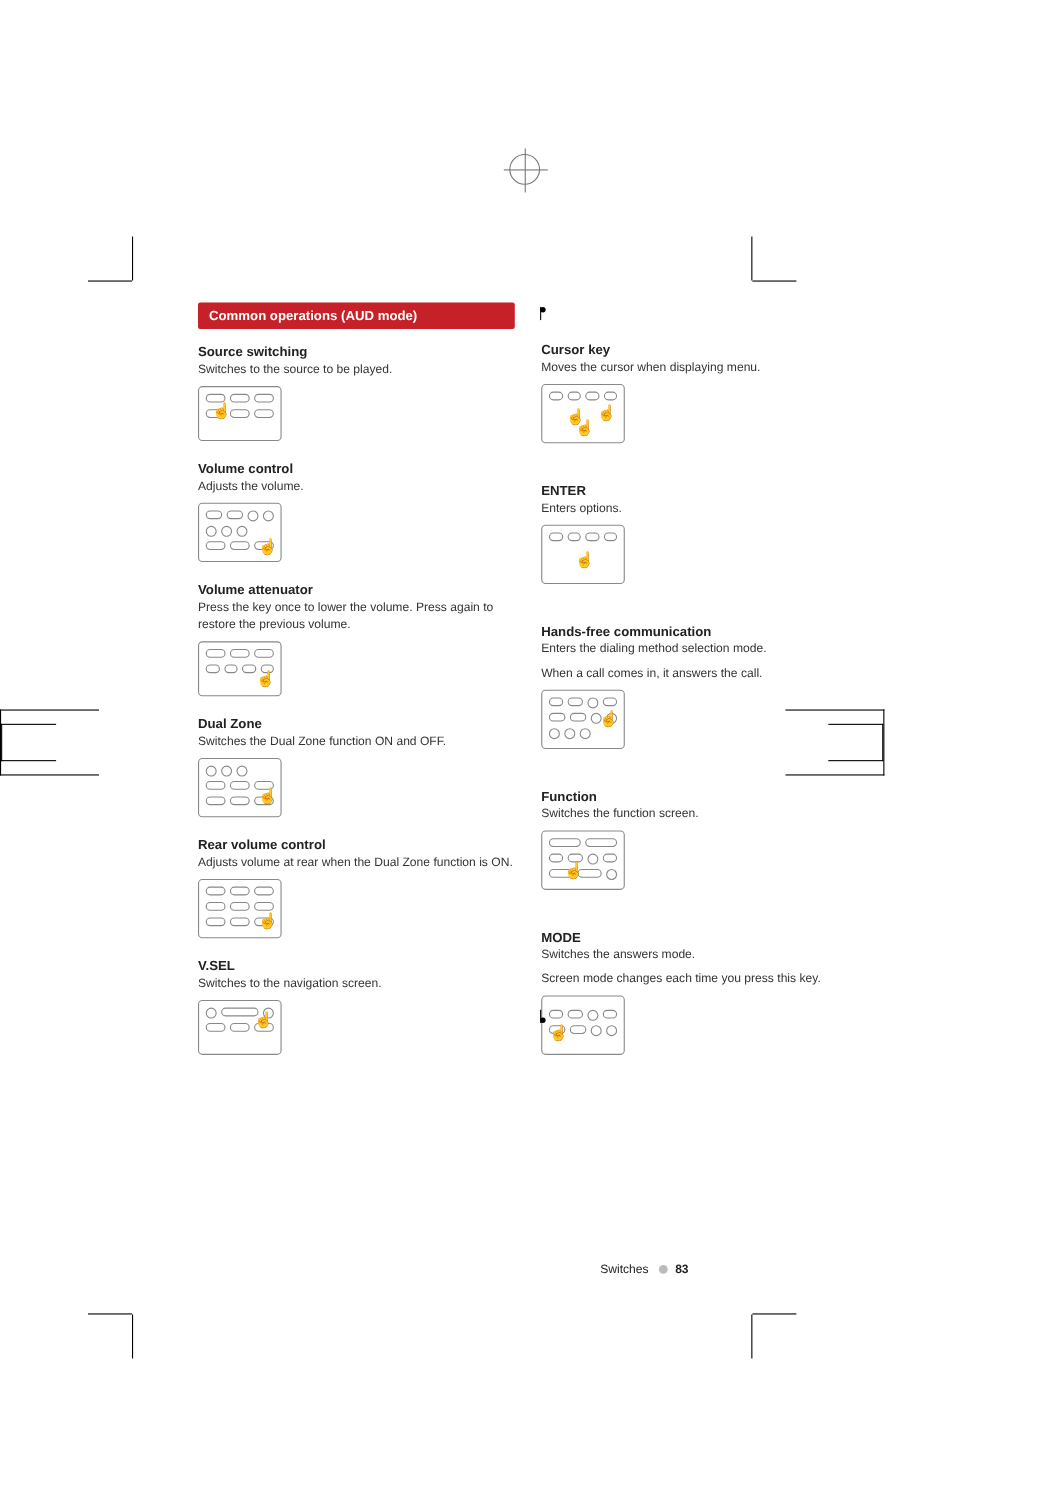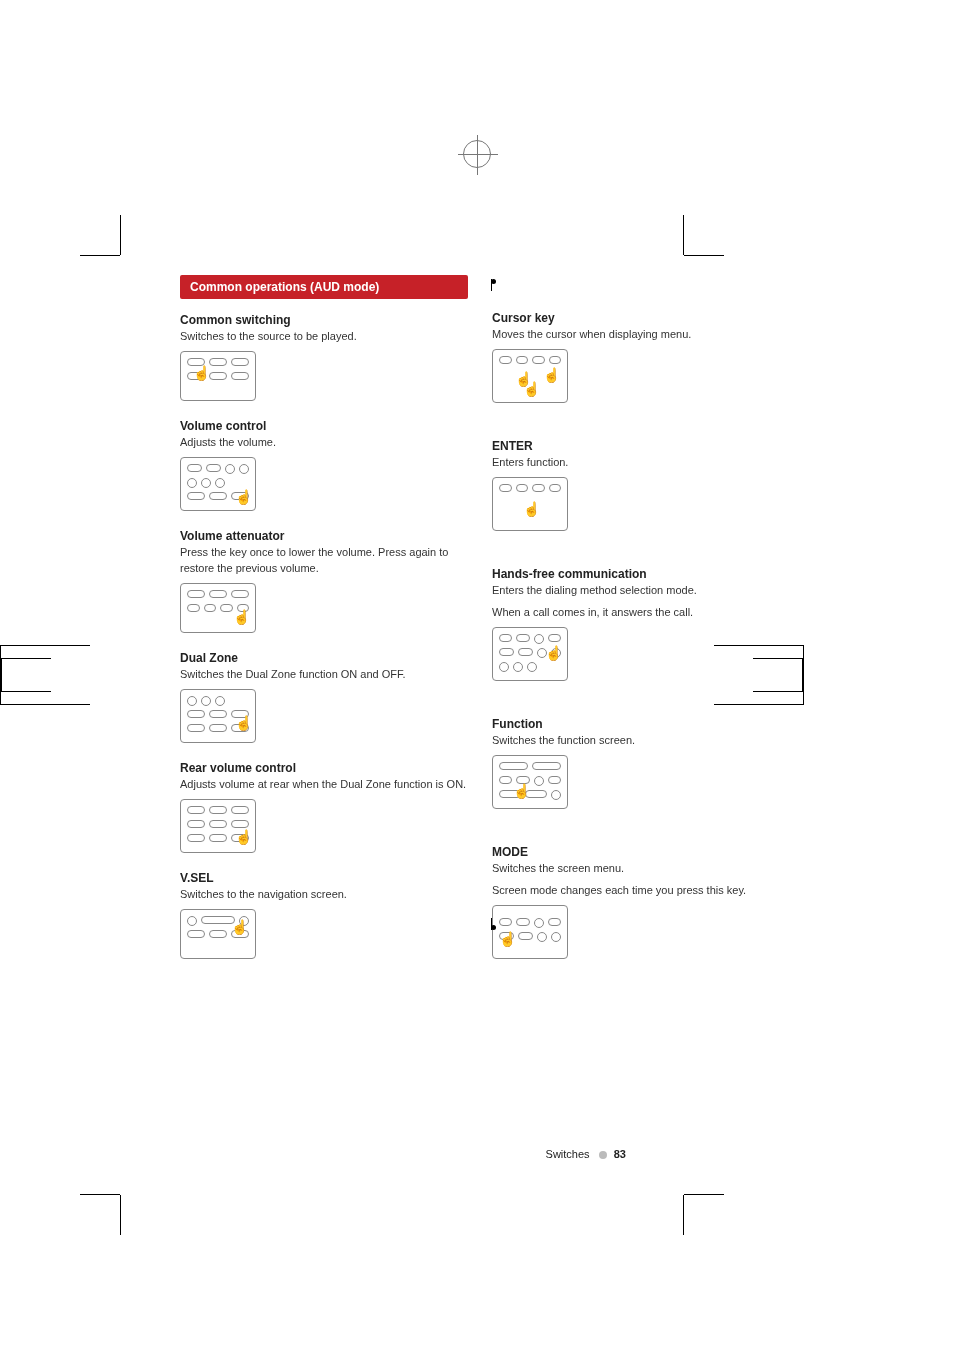--- a/index.html
+++ b/index.html
@@ -57,21 +57,21 @@
   <div class="crop v" style="left:120px; top:215px;"></div>
   <div class="crop h" style="right:80px; top:255px;"></div>
   <div class="crop v" style="right:120px; top:215px;"></div>
 
   <div class="content">
 
     <div class="col">
       <div class="section-bar">Common operations (AUD mode)</div>
 
       <div class="item">
-        <div class="h1">Common switching</div>
+        <div class="h1">Source switching</div>
         <div class="desc">Switches to the source to be played.</div>
         <div class="thumb t1 sm">
           <div class="row row1">
               <div class="btn"></div>
               <div class="btn"></div>
               <div class="btn"></div>
             </div>
           <div class="row row2">
               <div class="btn"></div>
               <div class="btn"></div>
@@ -202,21 +202,21 @@
               <div class="btn"></div>
             </div>
           <div class="hand" style="left:22px;top:22px;">☝</div>
           <div class="hand" style="right:8px;top:18px;">☝</div>
           <div class="hand" style="left:30px;bottom:4px;">☝</div>
         </div>
       </div>
 
       <div class="item">
         <div class="h2">ENTER</div>
-        <div class="desc">Enters function.</div>
+        <div class="desc">Enters options.</div>
         <div class="thumb t1">
           <div class="row row1">
               <div class="btn"></div>
               <div class="btn"></div>
               <div class="btn"></div>
               <div class="btn"></div>
             </div>
           <div class="hand" style="left:30px;top:24px;">☝</div>
         </div>
       </div>
@@ -265,21 +265,21 @@
               <div class="btn"></div>
               <div class="btn"></div>
               <div class="circ"></div>
             </div>
           <div class="hand" style="left:20px;bottom:8px;">☝</div>
         </div>
       </div>
 
       <div class="item">
         <div class="h2">MODE</div>
-        <div class="desc">Switches the screen menu.</div>
+        <div class="desc">Switches the answers mode.</div>
         <div class="desc">Screen mode changes each time you press this key.</div>
         <div class="thumb t1">
           <div class="row row2" style="top:12px">
               <div class="btn"></div>
               <div class="btn"></div>
               <div class="circ"></div>
               <div class="btn"></div>
             </div>
           <div class="row row3" style="top:26px">
               <div class="btn"></div>

